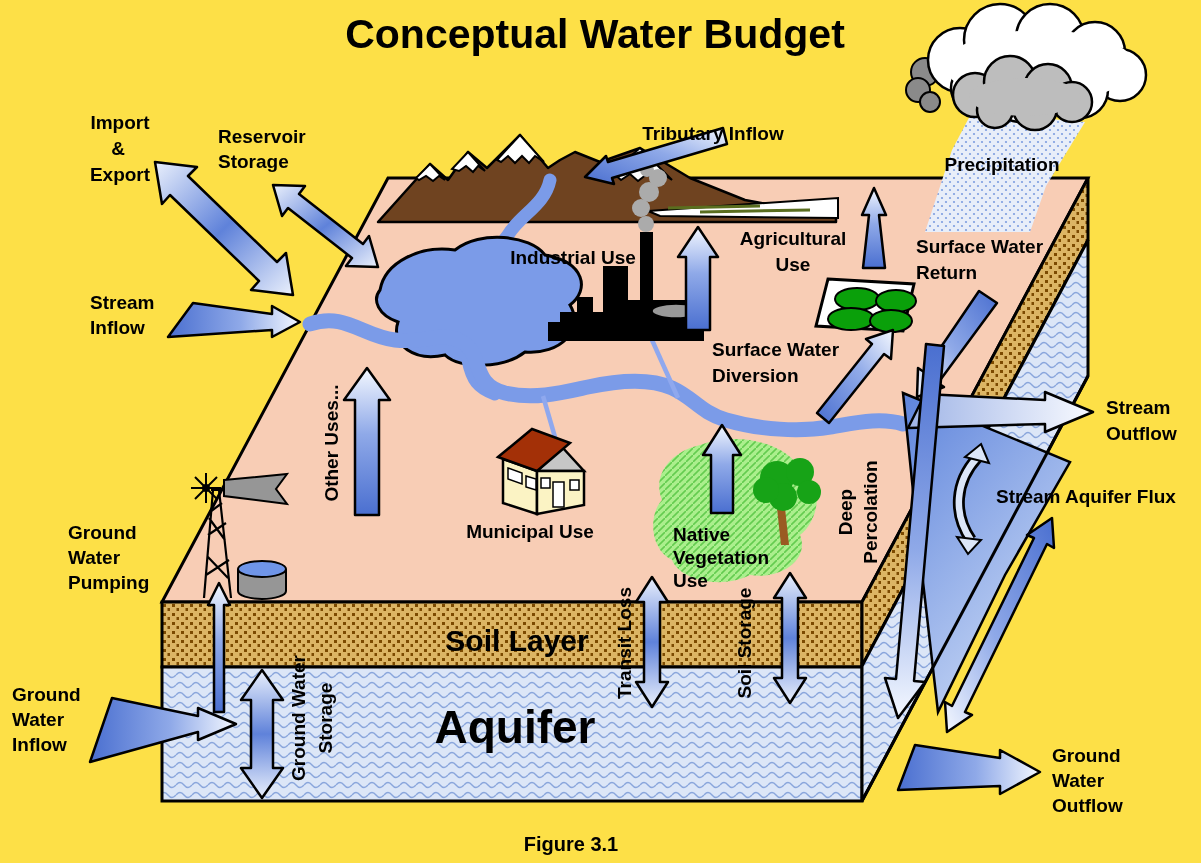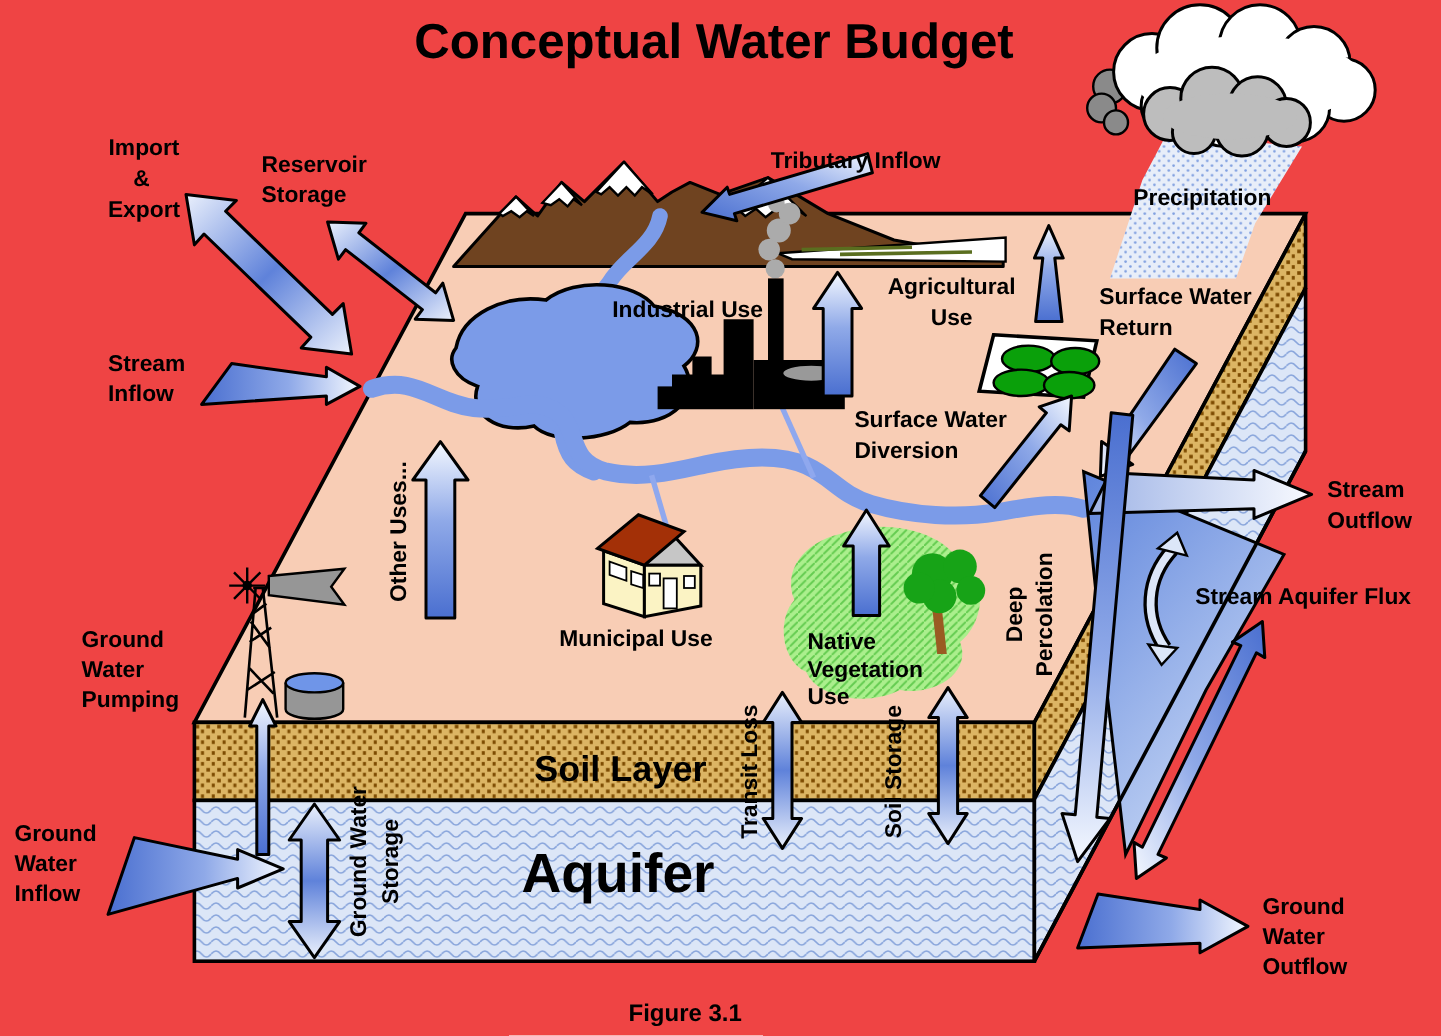--- a/index.html
+++ b/index.html
@@ -1,16 +1,16 @@
 <!DOCTYPE html>
 <html><head>
 <meta charset="utf-8">
 <style>
   html,body{margin:0;padding:0;background:#fff;}
-  .stage{width:1201px;height:863px;position:relative;background:#ef4444;overflow:hidden;}
+  .stage{width:1201px;height:863px;position:relative;background:#fde047;overflow:hidden;}
   svg{display:block;}
   text{font-family:"Liberation Sans","DejaVu Sans",sans-serif;font-weight:bold;fill:#000;}
   .lbl{font-size:19px;}
   .title{font-size:41px;}
   .big1{font-size:30px;}
   .big2{font-size:46px;}
   .cap{font-size:20px;}
 </style>
 </head>
 <body>

